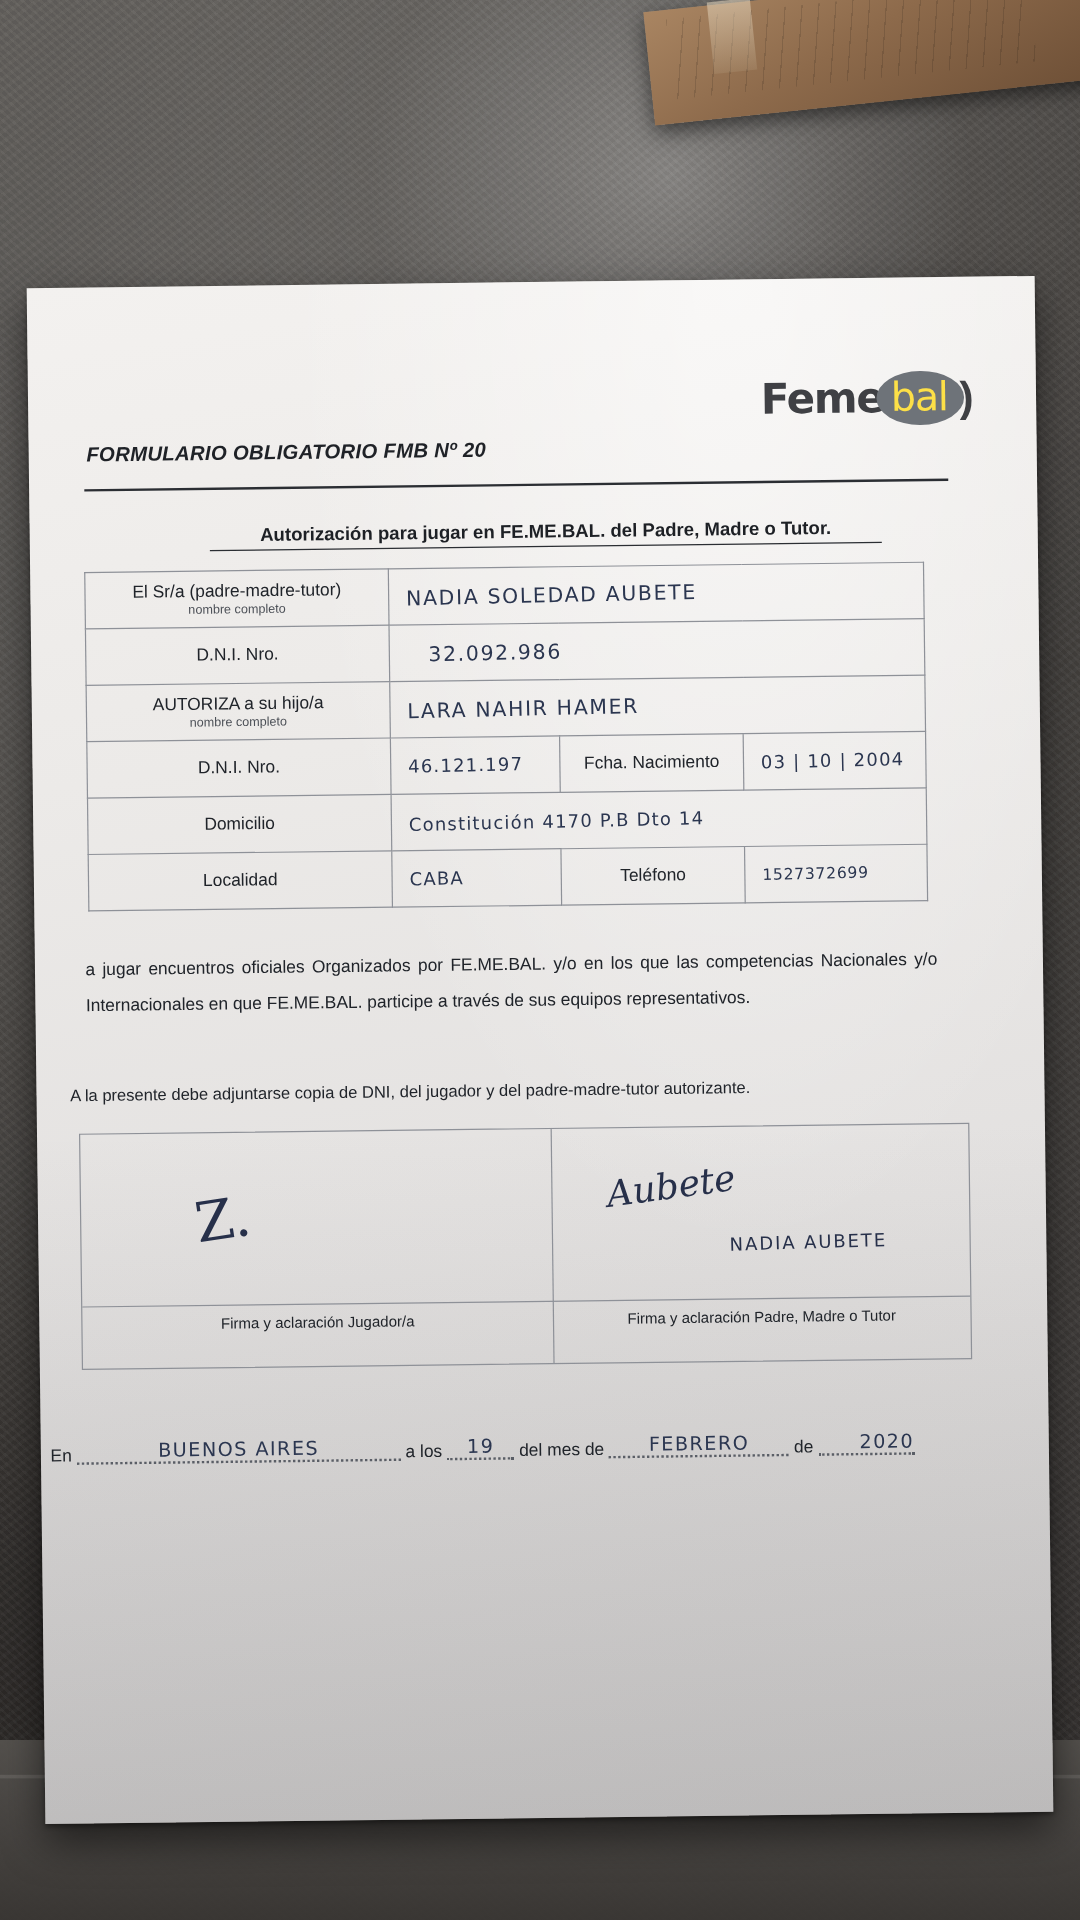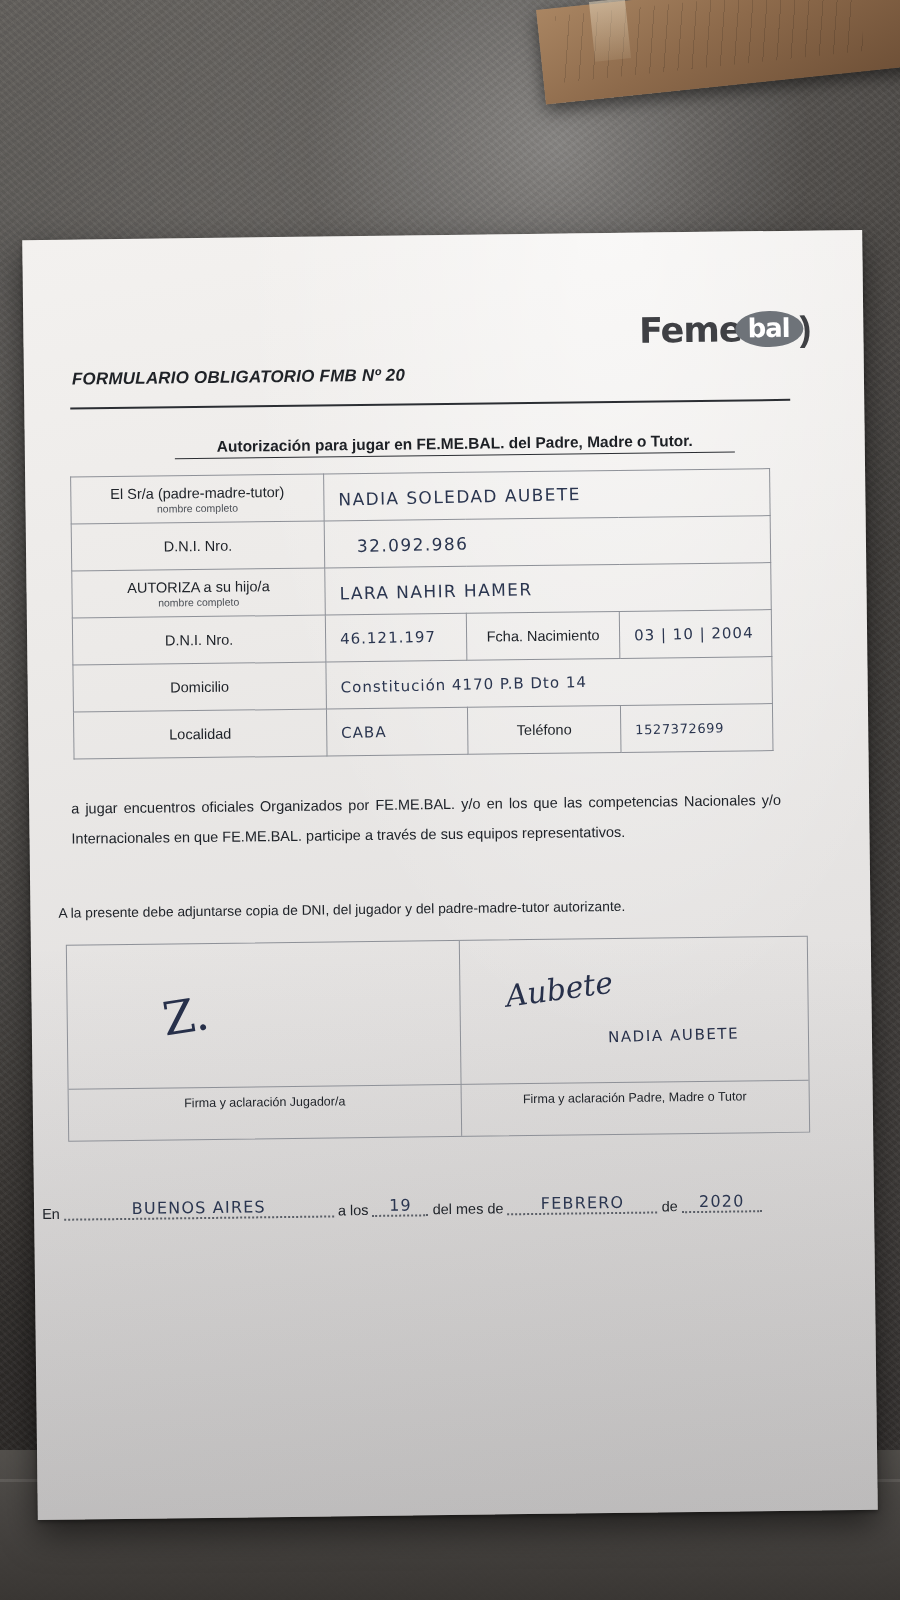--- a/index.html
+++ b/index.html
@@ -72,22 +72,22 @@
   .sheet-inner{position:relative;padding:40px 48px 0 48px;}
 
   
   .logo-wrap{position:absolute;right:52px;top:78px;display:flex;align-items:center;}
   .logo-text{
     font-size:35px;font-weight:700;letter-spacing:-1px;color:#3f4044;
     font-family:"DejaVu Sans", sans-serif;
   }
   .logo-ball{
     display:inline-block;margin-left:-6px;
-    background:#6e7379;color:#ffffff;border-radius:50% / 50%;
-    padding:2px 14px 4px 12px;font-size:26px;font-weight:700;letter-spacing:-1px;
+    background:#6e7379;color:#fde047;border-radius:50% / 50%;
+    padding:2px 14px 4px 12px;font-size:33px;font-weight:400;letter-spacing:-1px;
     font-family:"DejaVu Sans", sans-serif;
   }
   .logo-tail{font-size:35px;font-weight:700;color:#3f4044;margin-left:-4px;}
 
   .form-code{
     position:absolute;left:48px;top:130px;
     font-style:italic;font-weight:700;font-size:17px;letter-spacing:.2px;color:#1f2227;
   }
   .rule{
     position:absolute;left:46px;top:168px;width:720px;height:2px;background:#2b2e33;
@@ -150,21 +150,21 @@
   .footer{
     position:absolute;left:8px;top:930px;width:790px;
     font-size:14.5px;color:#20242a;white-space:nowrap;
   }
   .dots{
     display:inline-block;border-bottom:2px dotted #5a5e66;
     vertical-align:bottom;text-align:center;
     font-family:"DejaVu Sans", sans-serif;color:#2b3650;letter-spacing:1.2px;font-size:16px;
     transform:translateY(-1px);
   }
-  .w1{width:270px;} .w2{width:56px;margin-top:31px;} .w3{width:150px;} .w4{width:80px;}
+  .w1{width:270px;} .w2{width:56px;margin-top:31px;} .w3{width:150px;} .w4{width:80px;text-align:right;}
 </style>
 </head>
 <body>
 
 <div id="scene">
   <div id="noise"></div>
   <div id="box"></div>
   <div id="boxtape"></div>
   <div id="mat"></div>
   <div id="matline"></div>

